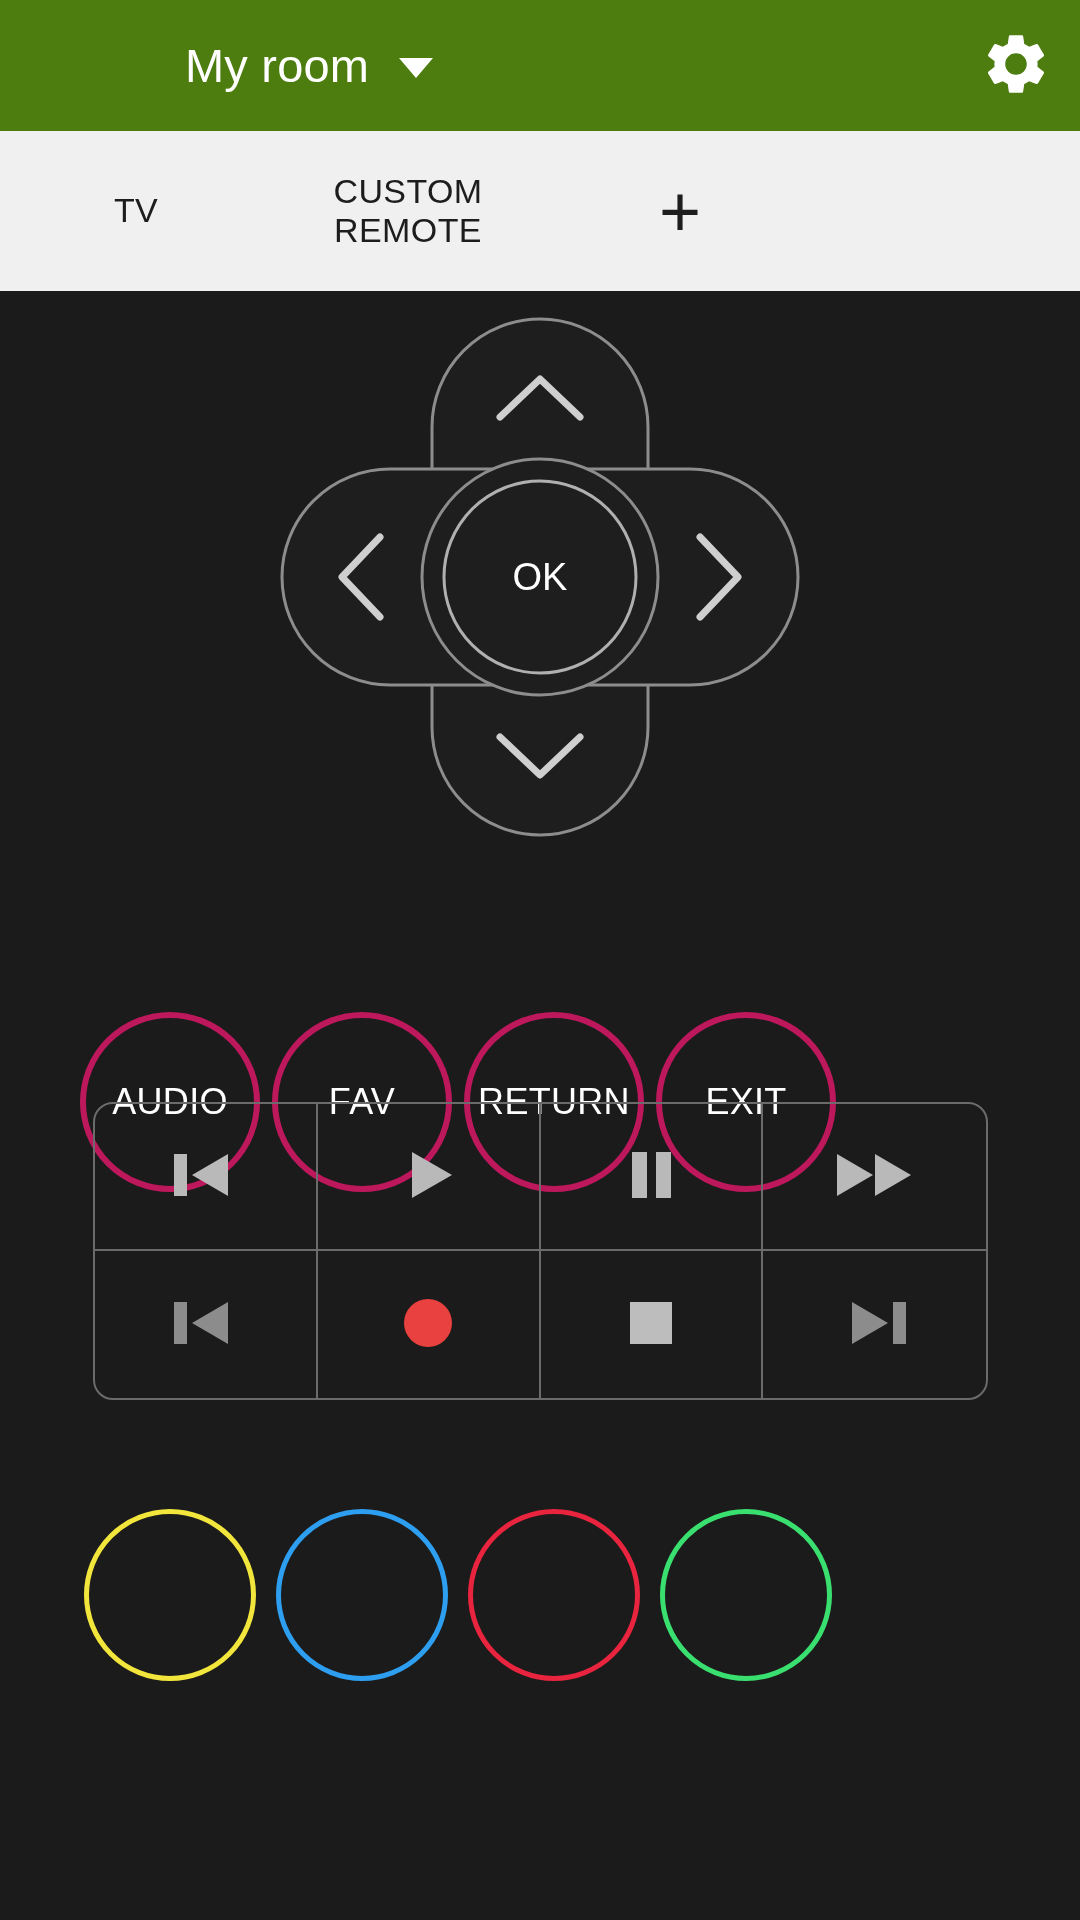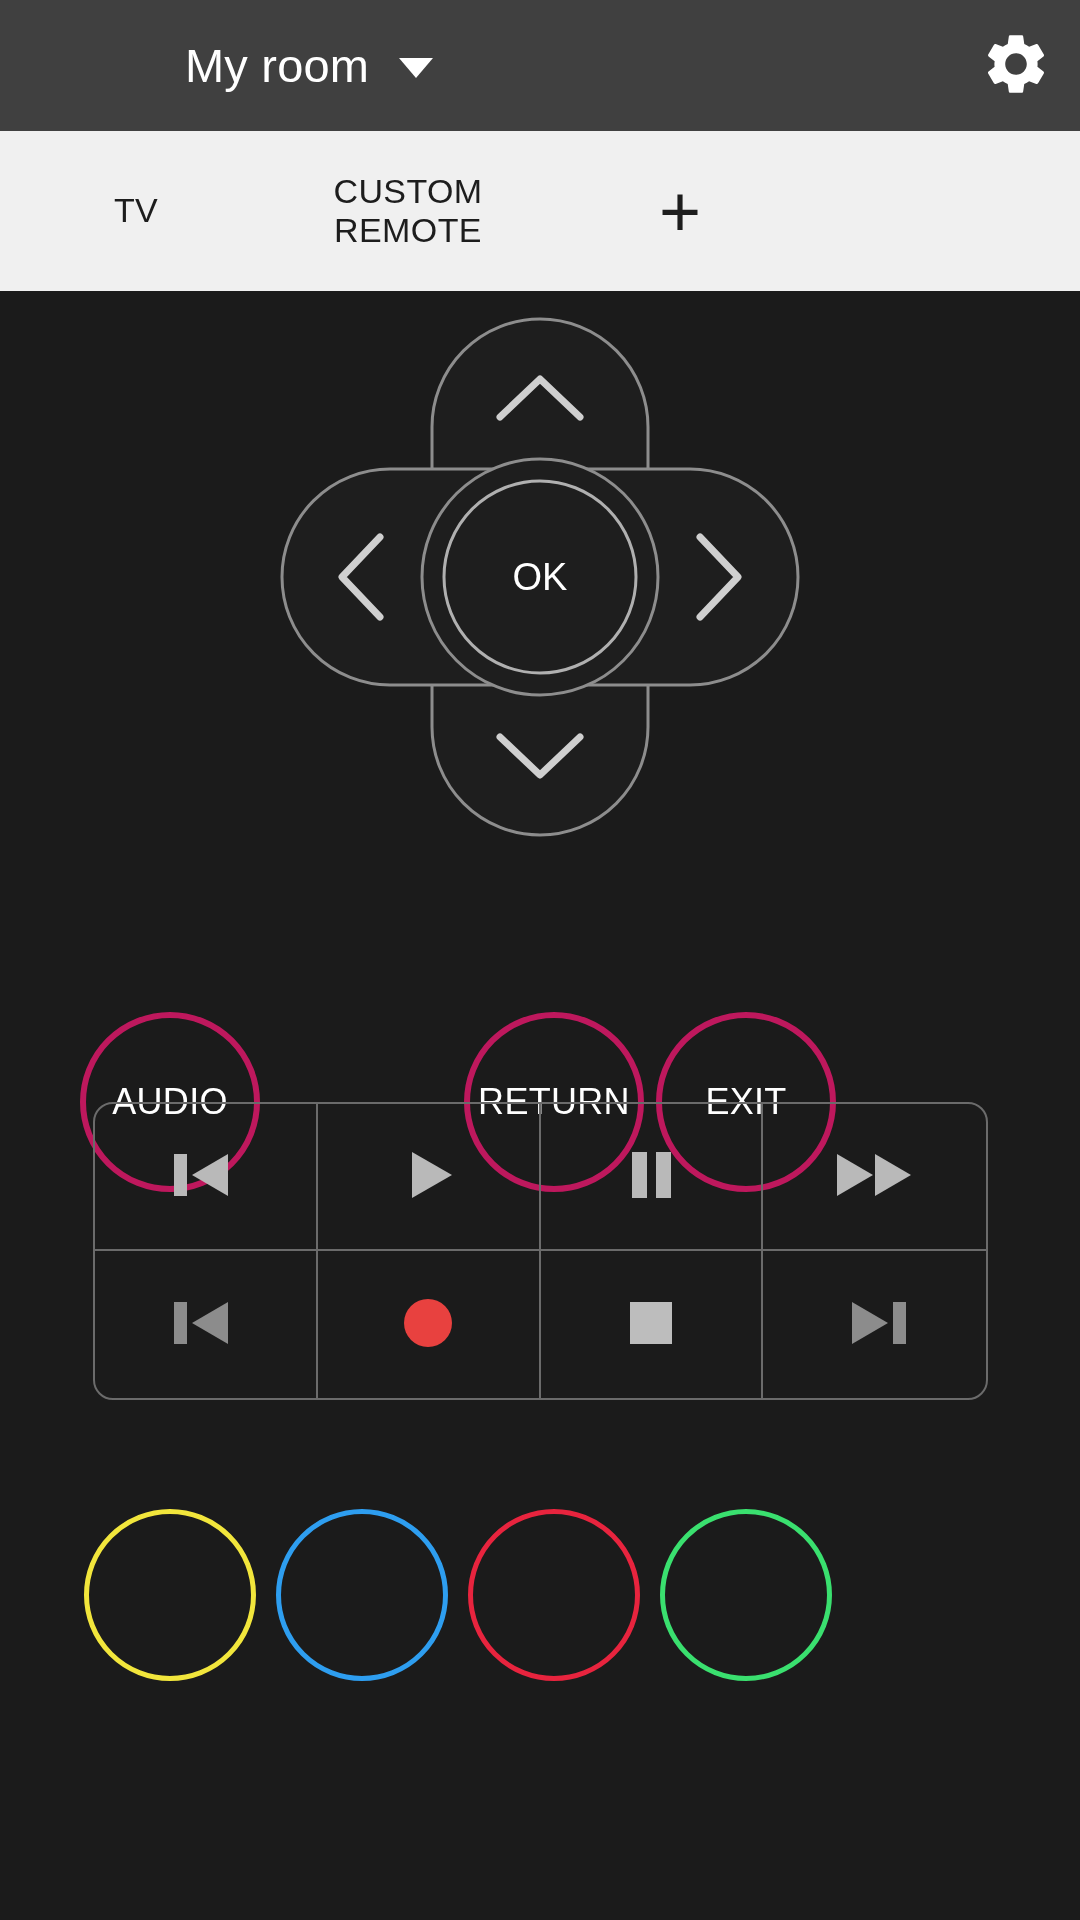--- a/index.html
+++ b/index.html
@@ -6,21 +6,21 @@
   html, body {
     width:1080px; height:1920px;
     background:#1b1b1b;
     font-family:"Liberation Sans", sans-serif;
     overflow:hidden;
   }
 
   
   .appbar{
     position:absolute; left:0; top:0; width:1080px; height:131px;
-    background:#404040;
+    background:#4d7c0f;
     display:flex; align-items:center;
   }
   .room-selector{
     position:absolute; left:185px; top:0; height:131px;
     display:flex; align-items:center; gap:30px;
     cursor:pointer;
   }
   .room-name{
     color:#ffffff; font-size:47px; font-weight:400; letter-spacing:.2px;
     white-space:nowrap;
@@ -191,20 +191,23 @@
         <circle cx="298" cy="298" r="96" fill="#1e1e1e" stroke="#b0b0b0" stroke-width="3"></circle>
         <text x="298" y="298" fill="#ffffff" font-size="38" font-family="Liberation Sans, sans-serif" text-anchor="middle" dominant-baseline="central">OK</text>
       </g>
     </svg>
   </div>
 
   <div class="round-row">
     <div class="round-btn" style="left:80px">
       <span class="lbl">AUDIO</span>
     </div>
+    <div class="round-btn" style="left:272px">
+      <span class="lbl">FAV</span>
+    </div>
     <div class="round-btn" style="left:464px">
       <span class="lbl">RETURN</span>
     </div>
     <div class="round-btn" style="left:656px">
       <span class="lbl">EXIT</span>
     </div>
   </div>
 
   <div class="mgrid">
 

